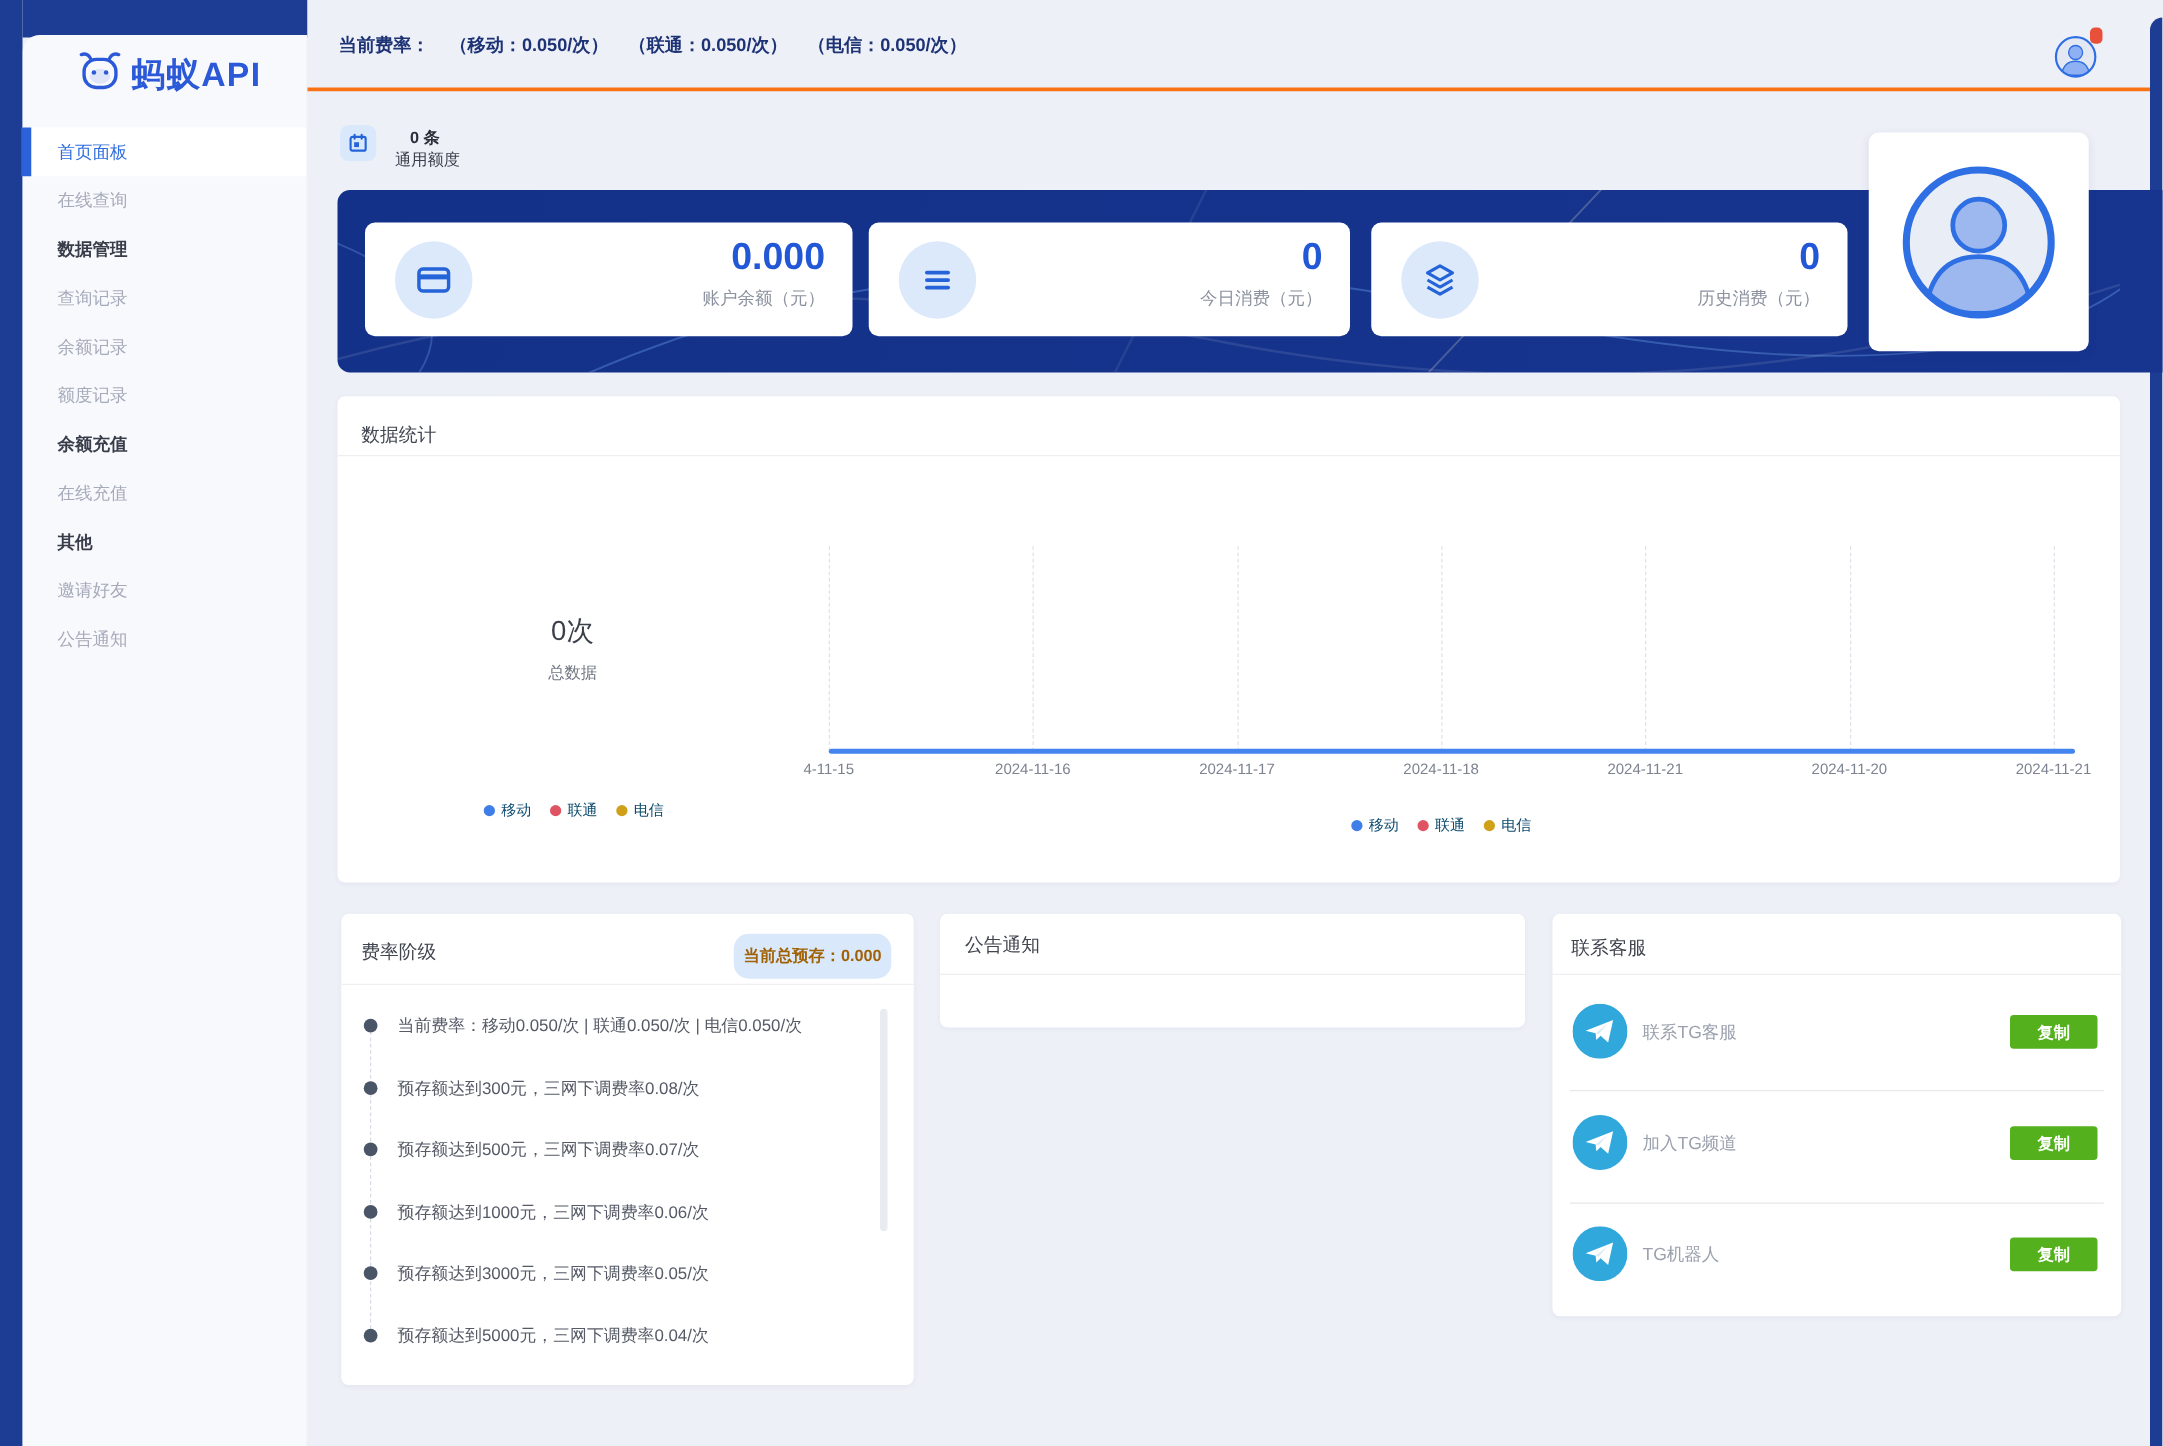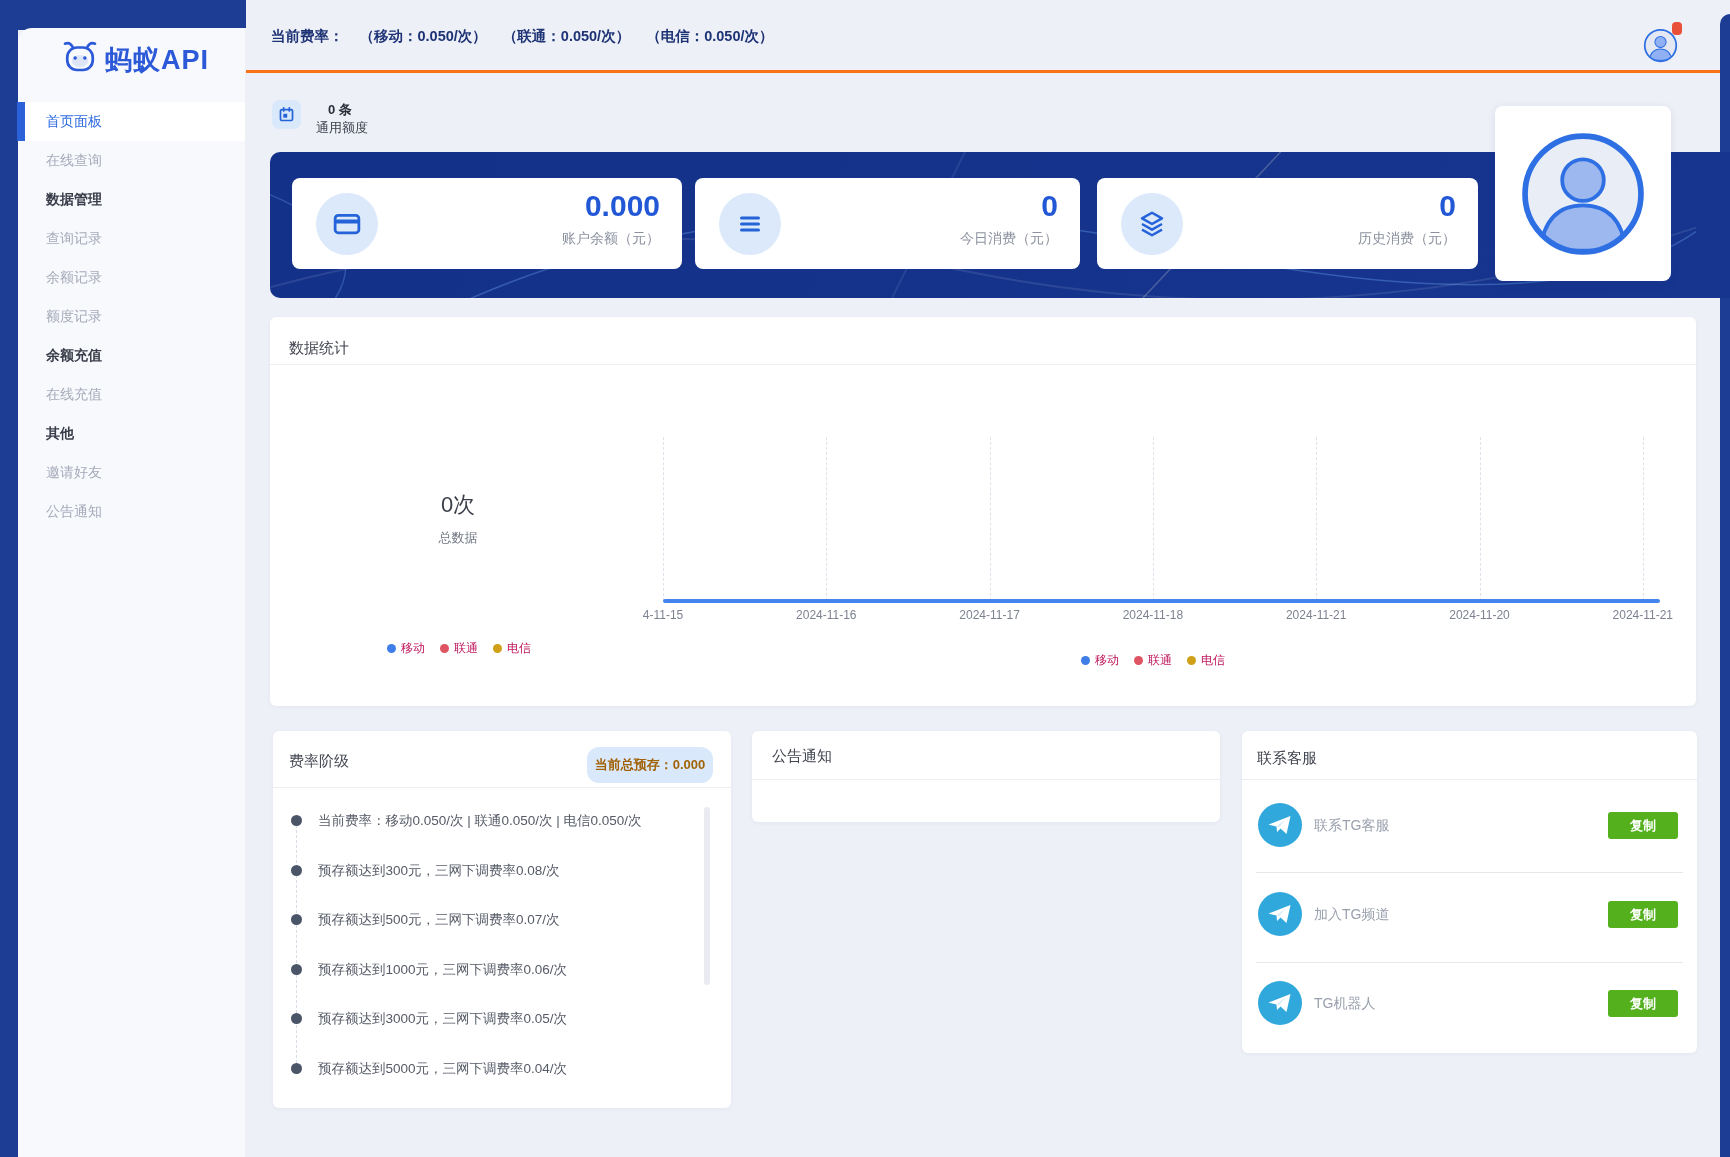--- a/index.html
+++ b/index.html
@@ -50,21 +50,21 @@
   
   .chart-card { left:270px; top:317px; width:1426px; height:389px; }
   .chart-card .card-title { position:absolute; left:19px; top:22px; }
   .chart-card .card-sep { top:47px; }
   .gridline { position:absolute; width:0; border-left:1px dashed #dfe2ea; top:120px; height:164px; }
   .zero-line { position:absolute; top:282px; height:4px; background:#4484ee; border-radius:2px; }
   .x-label { position:absolute; top:291px; transform:translateX(-50%); font-size:12px; color:#7c828f; white-space:nowrap; }
   .total-block { position:absolute; left:118px; top:173px; width:140px; text-align:center; }
   .total-value { font-size:22px; color:#3a3f4a; }
   .total-label { font-size:13px; color:#707683; margin-top:9px; }
-  .legend { position:absolute; display:flex; gap:15px; align-items:center; font-size:12px; color:#be185d;text-align:right; }
+  .legend { position:absolute; display:flex; gap:15px; align-items:center; font-size:12px; color:#0c4a6e;text-align:right; }
   .legend .li { display:flex; align-items:center; gap:5px; cursor:pointer; }
   .legend .dot { width:9px; height:9px; border-radius:50%; }
 
   
   .tiers-card { left:273px; top:731px; width:458px; height:377px; overflow:hidden; }
   .tiers-card .card-title { position:absolute; left:16px; top:21px; }
   .tiers-card .card-sep { top:56px; }
   .tier-badge { position:absolute; left:314px; top:16px; width:126px; height:36px; background:#d9e9fb; border-radius:12px; font-size:13px; font-weight:bold; color:#a16207; display:flex; align-items:center; justify-content:center; }
   .tier-connector { position:absolute; left:23px; top:89px; height:248px; border-left:1px dashed #d8dce4; }
   .tier-item { position:absolute; left:0; width:100%; height:0; }

